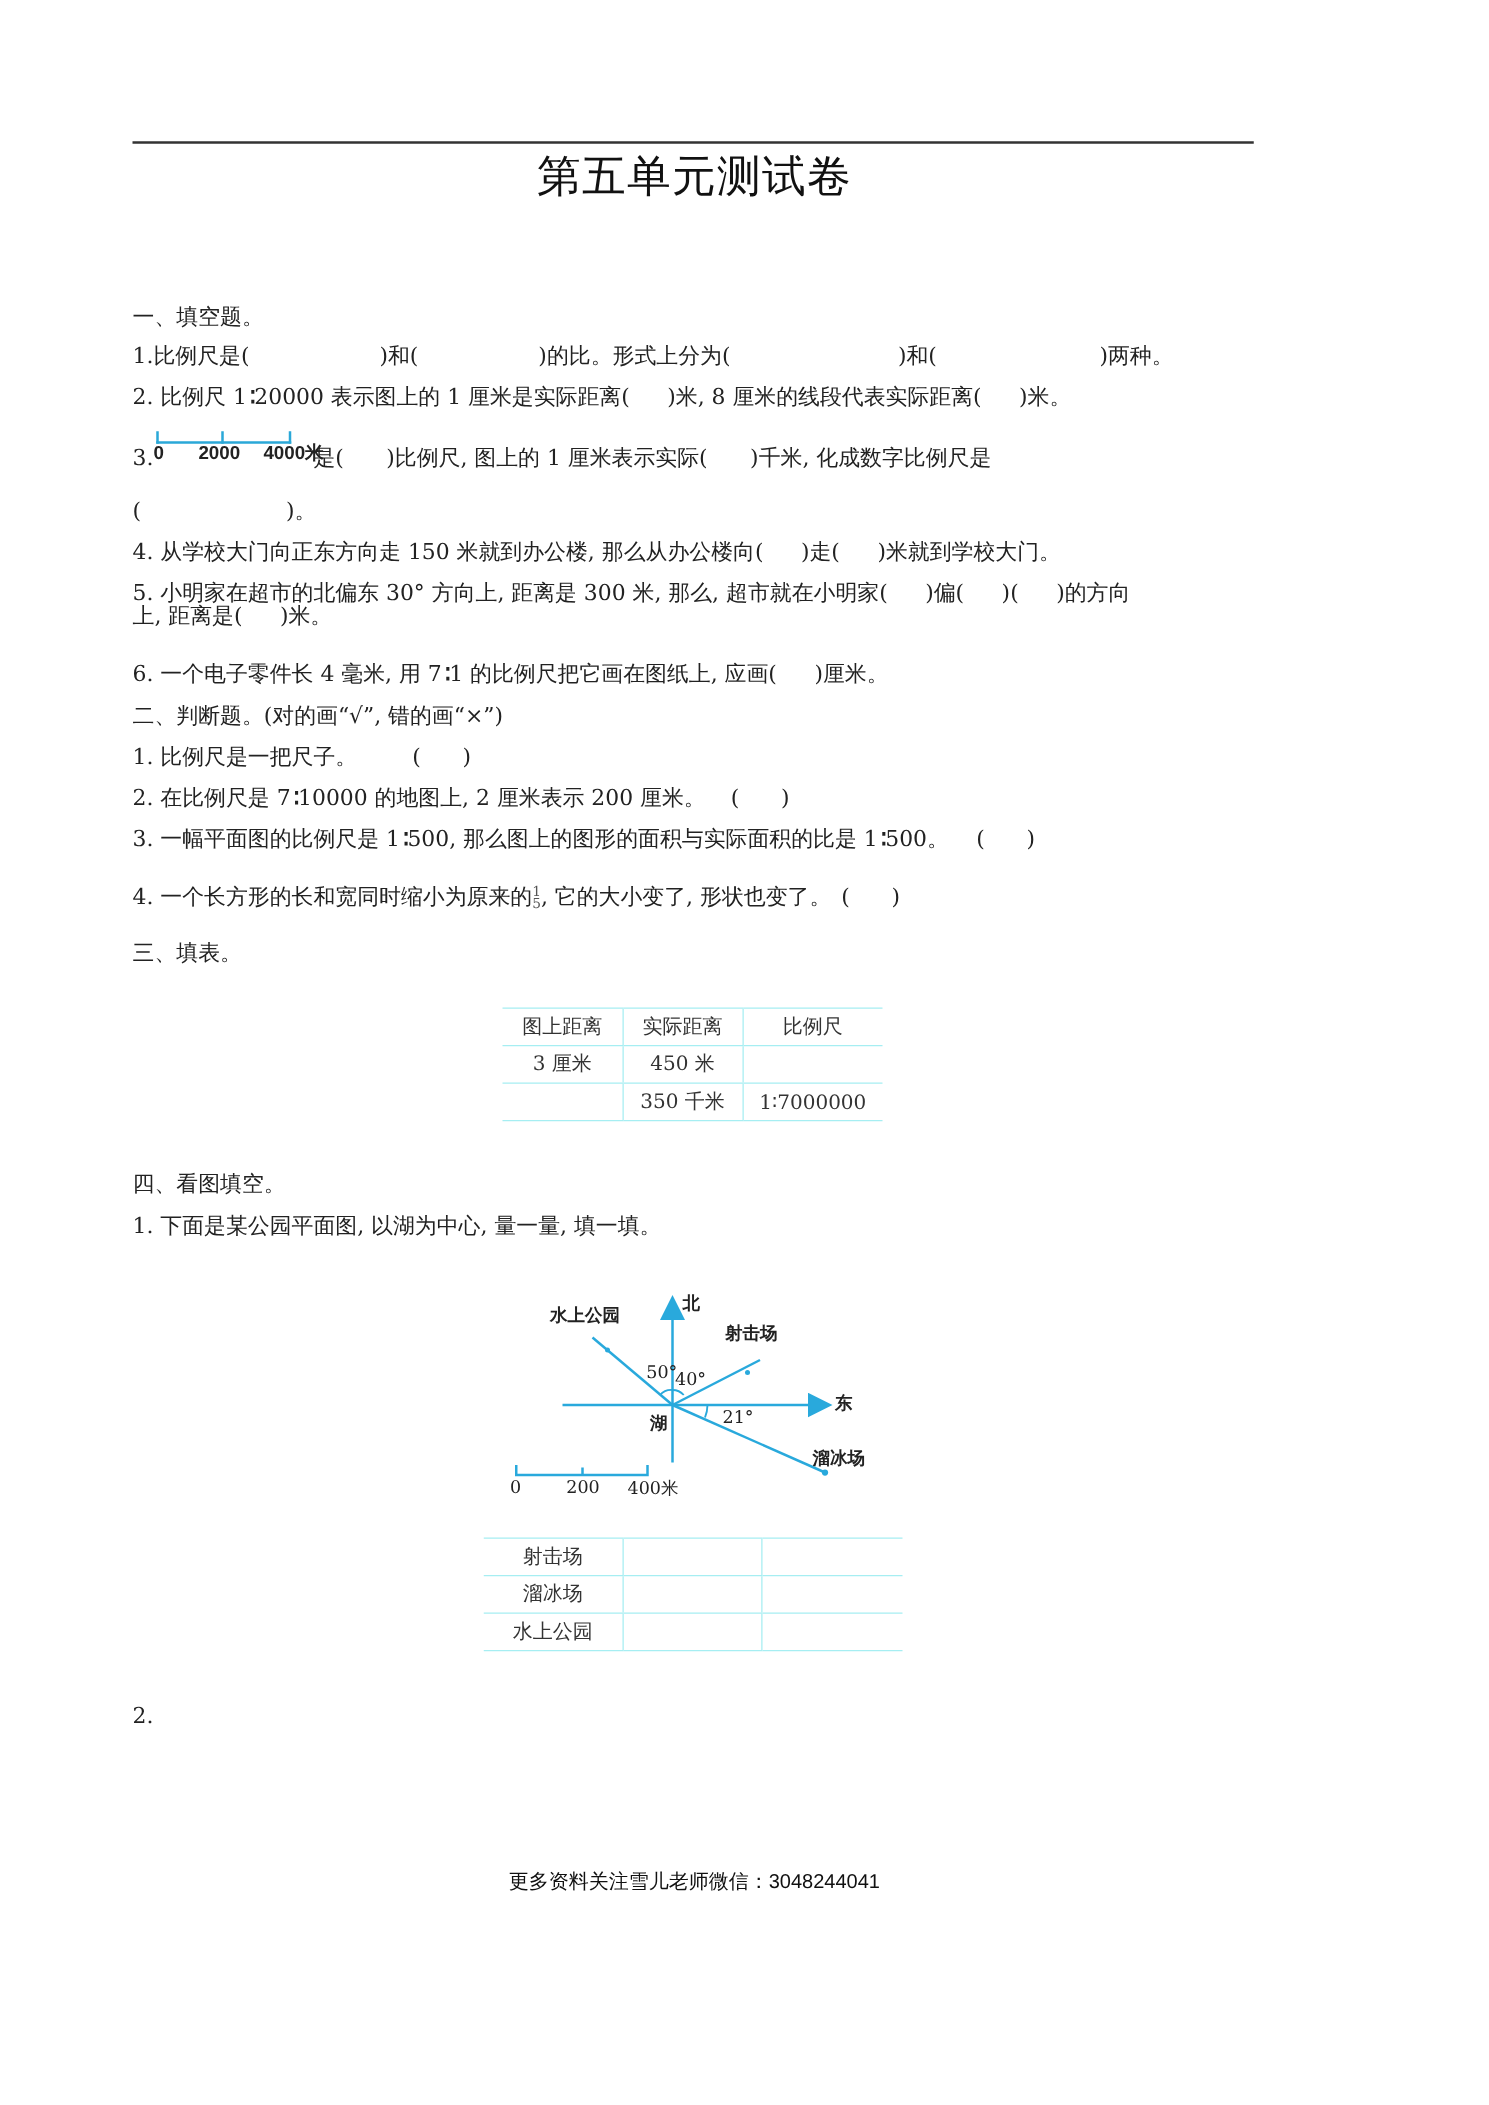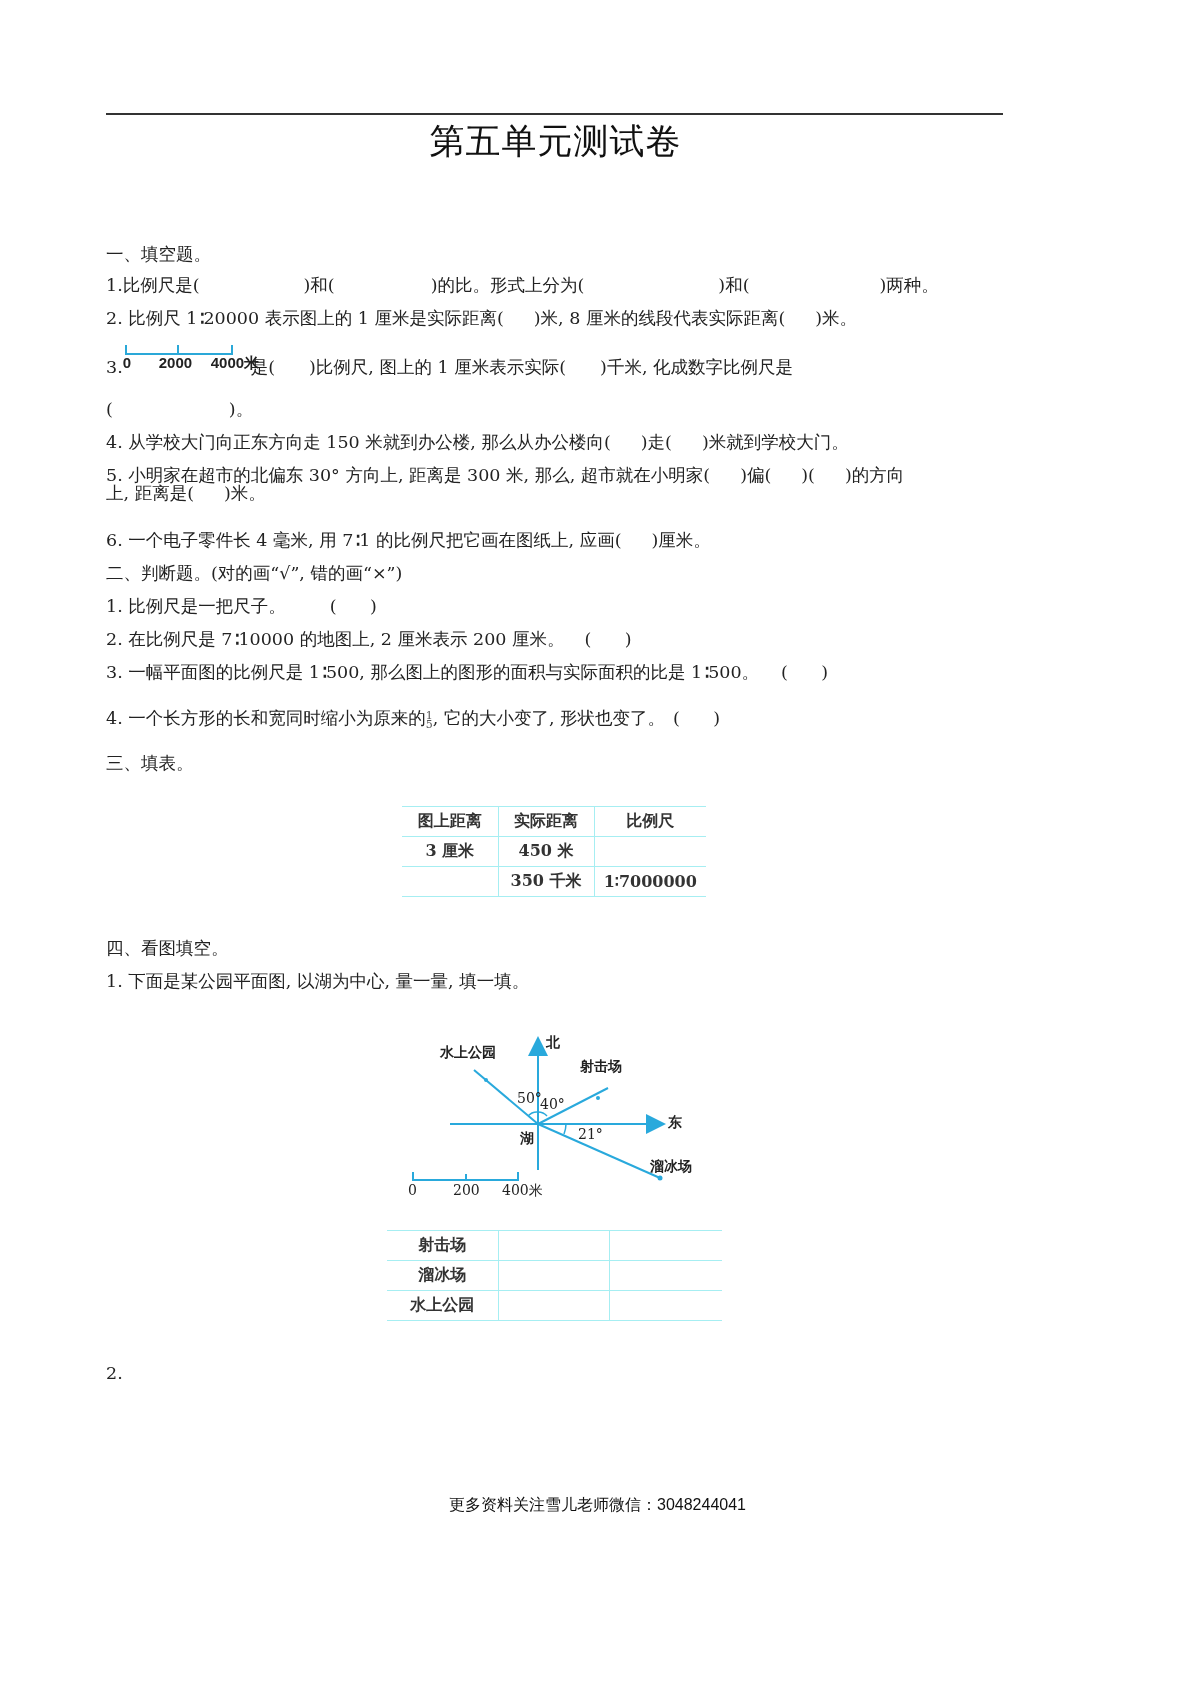--- a/index.html
+++ b/index.html
@@ -9,27 +9,27 @@
   .title { position:absolute; left:0; width:1111px; top:118px; text-align:center;
            font-size:35px; letter-spacing:1px; color:#111; }
   .line { position:absolute; left:106px; font-size:17.5px; white-space:nowrap; line-height:24px; }
   .blank { display:inline-block; }
   .ruler { display:inline-block; position:relative; width:110px; height:24px; vertical-align:top; }
   .ruler .bar { position:absolute; left:2px; top:-10px; width:104px; height:8px;
                 border:2px solid #2aa8d8; border-top:none; }
   .ruler .tick { position:absolute; left:54px; top:-10px; width:2px; height:10px; background:#2aa8d8; }
   .ruler span { position:absolute; top:-4px; font-family:"Liberation Sans", sans-serif; font-weight:bold; font-size:15px; }
   .frac { display:inline-block; font-size:11px; line-height:9px; vertical-align:middle; text-align:center; color:#555; }
-  table.grid { position:absolute; border-collapse:collapse; font-size:16px; color:#333;font-weight:bold; }
+  table.grid { position:absolute; border-collapse:collapse; font-size:16px; color:#333; }
   table.grid td { border-top:1px solid #a6eef2; border-bottom:1px solid #a6eef2; border-left:1px solid #a6eef2;
                   text-align:center; height:29px; padding:0; }
   table.grid td:first-child { border-left:none; }
   .diagram { position:absolute; left:400px; top:1030px; width:330px; height:170px; }
   .footer { position:absolute; left:0; width:1111px; top:1495px; text-align:center; font-size:16px;
-            font-family:"Liberation Sans", sans-serif; color:#111;padding-left:42px; }
+            font-family:"Liberation Sans", sans-serif; color:#111; }
 </style>
 </head>
 <body>
 
 <div class="rule"></div>
 <div class="title">第五单元测试卷</div>
 
 <div class="line" style="top:242px">一、填空题。</div>
 
 <div class="line" style="top:273px">

